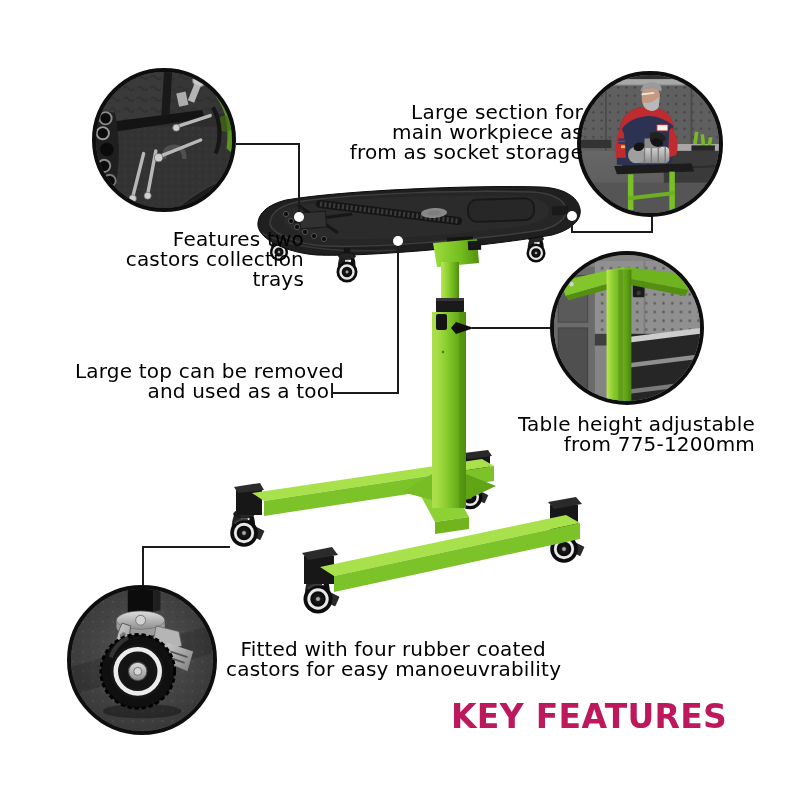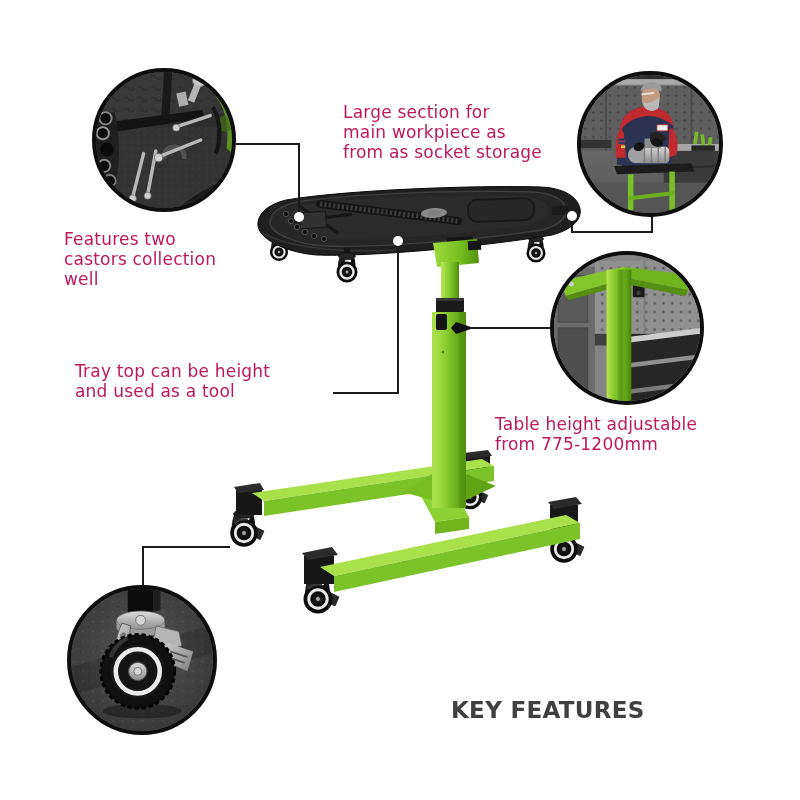--- a/index.html
+++ b/index.html
@@ -2,25 +2,25 @@
 <html><head>
 <meta charset="utf-8">
 <style>
   html,body{margin:0;padding:0;background:#fff;}
   .canvas{position:relative;width:800px;height:800px;background:#fff;overflow:hidden;
           font-family:"DejaVu Sans",sans-serif;}
   #scene{position:absolute;left:0;top:0;z-index:1;}
   .circle{position:absolute;border-radius:50%;border:4px solid #0e0e0e;overflow:hidden;
           box-sizing:border-box;background:#4a4a4a;z-index:2;}
   .circle svg{display:block;width:100%;height:100%;}
-  .caption{position:absolute;z-index:3;color:#be185d;font-size:17px;line-height:20px;
-           text-align:left;letter-spacing:0.2px;}
+  .caption{position:absolute;z-index:3;color:#000000;font-size:20px;line-height:20px;
+           text-align:right;letter-spacing:0.2px;}
   .caption div{white-space:nowrap;}
   .title{position:absolute;z-index:3;font-family:"DejaVu Sans",sans-serif;font-weight:800;
-         font-size:23px;letter-spacing:0.3px;color:#404040;white-space:nowrap;}
+         font-size:33px;letter-spacing:0.3px;color:#be185d;white-space:nowrap;}
 </style>
 </head>
 <body>
 
 <div class="canvas">
 
   <svg id="scene" width="800" height="800" viewBox="0 0 800 800">
     <defs>
       <linearGradient id="pgTube" x1="0" y1="0" x2="1" y2="0">
         <stop offset="0" stop-color="#b8e755"></stop>
@@ -357,29 +357,33 @@
 
   <div class="caption" style="left:343px;top:102px;width:240px">
     <div>Large section for</div>
     <div>main workpiece as</div>
     <div>from as socket storage</div>
   </div>
 
   <div class="caption" style="left:64px;top:229px;width:240px">
     <div>Features two</div>
     <div>castors collection</div>
-    <div>well</div>
+    <div>trays</div>
   </div>
 
   <div class="caption" style="left:75px;top:361px;width:260px">
-    <div>Tray top can be height</div>
+    <div>Large top can be removed</div>
     <div>and used as a tool</div>
   </div>
 
   <div class="caption" style="left:495px;top:414px;width:260px">
     <div>Table height adjustable</div>
     <div>from 775-1200mm</div>
   </div>
 
+  <div class="caption" style="left:226px;top:639px;width:320px">
+    <div>Fitted with four rubber coated</div>
+    <div>castors for easy manoeuvrability</div>
+  </div>
 
   <div class="title" style="left:451px;top:697px">KEY FEATURES</div>
 
 </div>
 
 </body></html>

